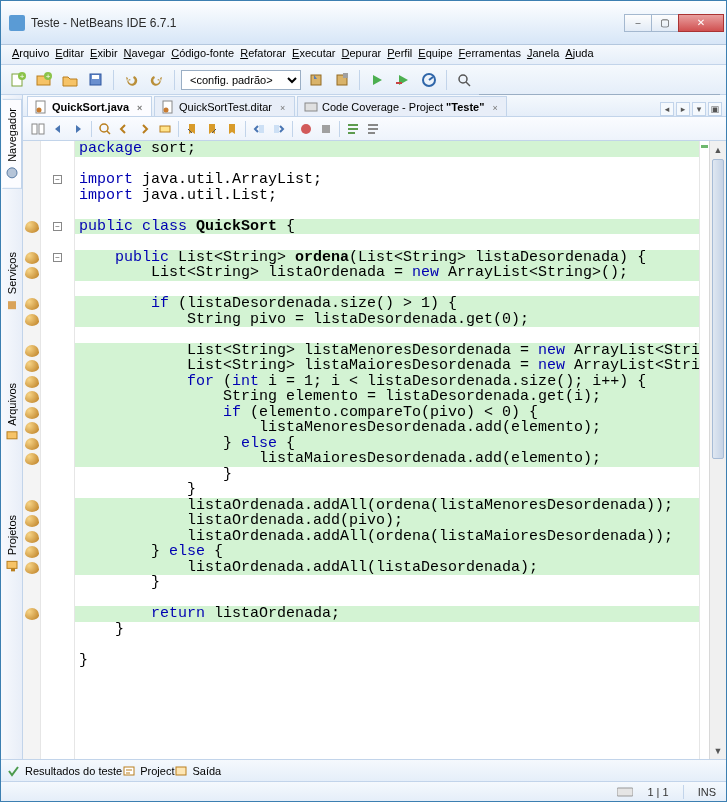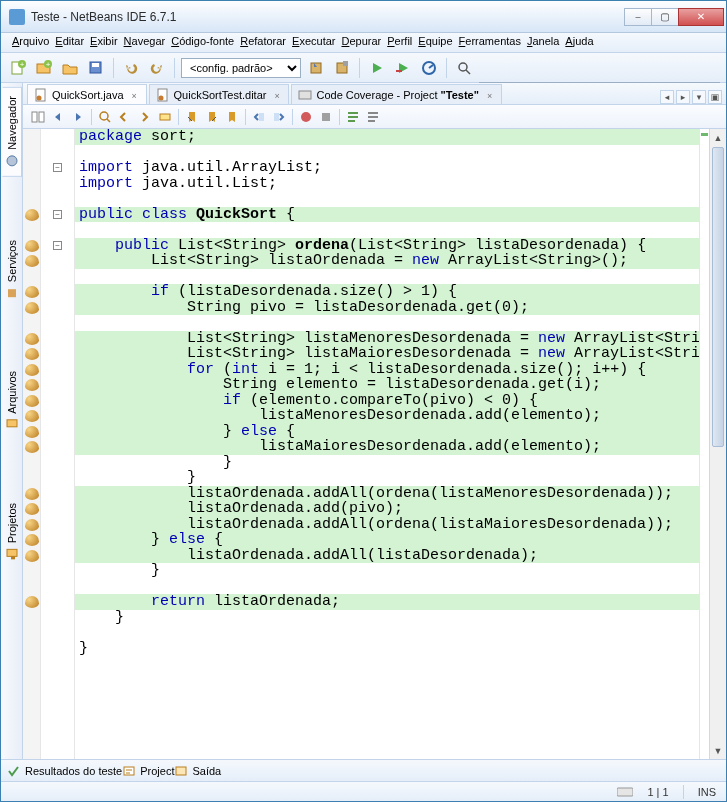--- a/index.html
+++ b/index.html
@@ -1,18 +1,18 @@
 <!DOCTYPE html>
 <html><head>
 <meta charset="utf-8">
 <style>
   * { margin: 0; padding: 0; box-sizing: border-box; }
   body { font-family: "Segoe UI", Tahoma, sans-serif; font-size: 12px; background: #fff; }
   .window { width: 727px; height: 802px; border: 1px solid #3c7fb1; display: flex; flex-direction: column; background: linear-gradient(#eaf2fa,#e4eefa); }
-  .titlebar { height: 32px; background: linear-gradient(#fdfeff,#d7e6f7); display: flex; align-items: center; padding: 0 2px; border-bottom: 1px solid #b3c7de; }
+  .titlebar { height: 44px; background: linear-gradient(#fdfeff,#d7e6f7); display: flex; align-items: center; padding: 0 2px; border-bottom: 1px solid #b3c7de; }
   .titlebar .app-icon { width: 16px; height: 16px; margin: 0 6px; display: inline-block; background: #5a9bd5; border-radius: 2px; }
   .titlebar .title { flex: 1; color: #2b2b2b; font-size: 12px; }
   .win-buttons { display: flex; gap: 0; }
   .win-btn { width: 28px; height: 18px; border: 1px solid #a4b8cf; background: linear-gradient(#fdfdfd,#e2ebf6); display: flex; align-items: center; justify-content: center; font-size: 10px; color: #333; margin-left: -1px; }
   .win-btn.close { width: 46px; background: linear-gradient(#e9a0a0,#d05050); color: #fff; border-color: #a33; }
   .menubar { height: 20px; background: linear-gradient(#f5f9fd,#e5eef9); display: flex; gap: 0; padding: 2px 8px; border-bottom: 1px solid #c2d4ea; font-size: 11px; color: #000; }
   .menubar span { padding: 0 3px; cursor: default; }
   .menubar span u { text-decoration: underline; }
   .toolbar { height: 30px; background: linear-gradient(#f5f9fd,#e5eef9); display: flex; align-items: center; padding: 2px 6px; gap: 4px; border-bottom: 1px solid #c2d4ea; }
   .tb-icon { width: 22px; height: 22px; border: 1px solid transparent; border-radius: 2px; display: flex; align-items: center; justify-content: center; }
@@ -20,21 +20,21 @@
   .config-sel { height: 20px; border: 1px solid #9aaec4; background: #fff; font-size: 11px; padding: 0 4px; width: 120px; }
   .search-box { height: 20px; border: 1px solid #9aaec4; background: #fff; font-size: 11px; padding: 0 4px; color: #808080; flex: 1; min-width: 0; margin-top: 48px; }
   .content { flex: 1; display: flex; min-height: 0; }
   .sidetabs { width: 22px; background: linear-gradient(to right,#f7f9fd,#e8eef8); border-right: 1px solid #c2d4ea; display: flex; flex-direction: column; align-items: center; padding-top: 4px; gap: 55px; }
   .sidetab { writing-mode: vertical-rl; transform: rotate(180deg); font-size: 11px; color: #000; padding: 8px 2px; display: flex; align-items: center; gap: 4px; }
   .sidetab.active { background: #fcfcff; border: 1px solid #c2d4ea; border-right: 1px solid #fcfcff; margin-right: -1px; }
   .sidetab .st-icon { width: 14px; height: 14px; display: inline-block; }
   .main { flex: 1; display: flex; flex-direction: column; min-width: 0; }
   .editor-tabs { height: 22px; background: linear-gradient(#f5f9fd,#e5eef9); display: flex; align-items: flex-end; padding-left: 4px; border-bottom: 1px solid #c2d4ea; gap: 0; }
   .editor-tab { height: 20px; padding: 0 6px; border: 1px solid #c2d4ea; border-bottom: none; background: #e8eef8; display: flex; align-items: center; gap: 4px; font-size: 11px; margin-right: 2px; }
-  .editor-tab.active { background: #fcfcff; font-weight: normal; }
+  .editor-tab.active { background: #fcfcff; font-weight: bold; }
   .editor-tab .tab-close { width: 8px; height: 8px; font-size: 9px; color: #777; margin-left: 4px; }
   .editor-tab .tab-icon { width: 14px; height: 14px; display: inline-block; }
   .editor-nav { margin-left: auto; display: flex; gap: 2px; padding-right: 4px; }
   .editor-nav .nav-btn { width: 14px; height: 14px; border: 1px solid #c2d4ea; background: #f5f9fd; font-size: 9px; display: flex; align-items: center; justify-content: center; color: #555; }
   .editor-toolbar { height: 24px; background: linear-gradient(#fafcff,#eef3fb); display: flex; align-items: center; padding: 0 6px; gap: 2px; border-bottom: 1px solid #c2d4ea; }
   .et-icon { width: 18px; height: 18px; display: flex; align-items: center; justify-content: center; border: 1px solid transparent; border-radius: 2px; }
   .et-sep { width: 1px; height: 16px; background: #c2d4ea; margin: 0 2px; }
   .editor-area { flex: 1; display: flex; min-height: 0; position: relative; }
   .gutter { width: 34px; background: #fff; border-right: 1px solid #e6e6e6; position: relative; }
   .glyph-gutter { width: 18px; background: #f4f4f4; border-right: 1px solid #e6e6e6; position: relative; }

